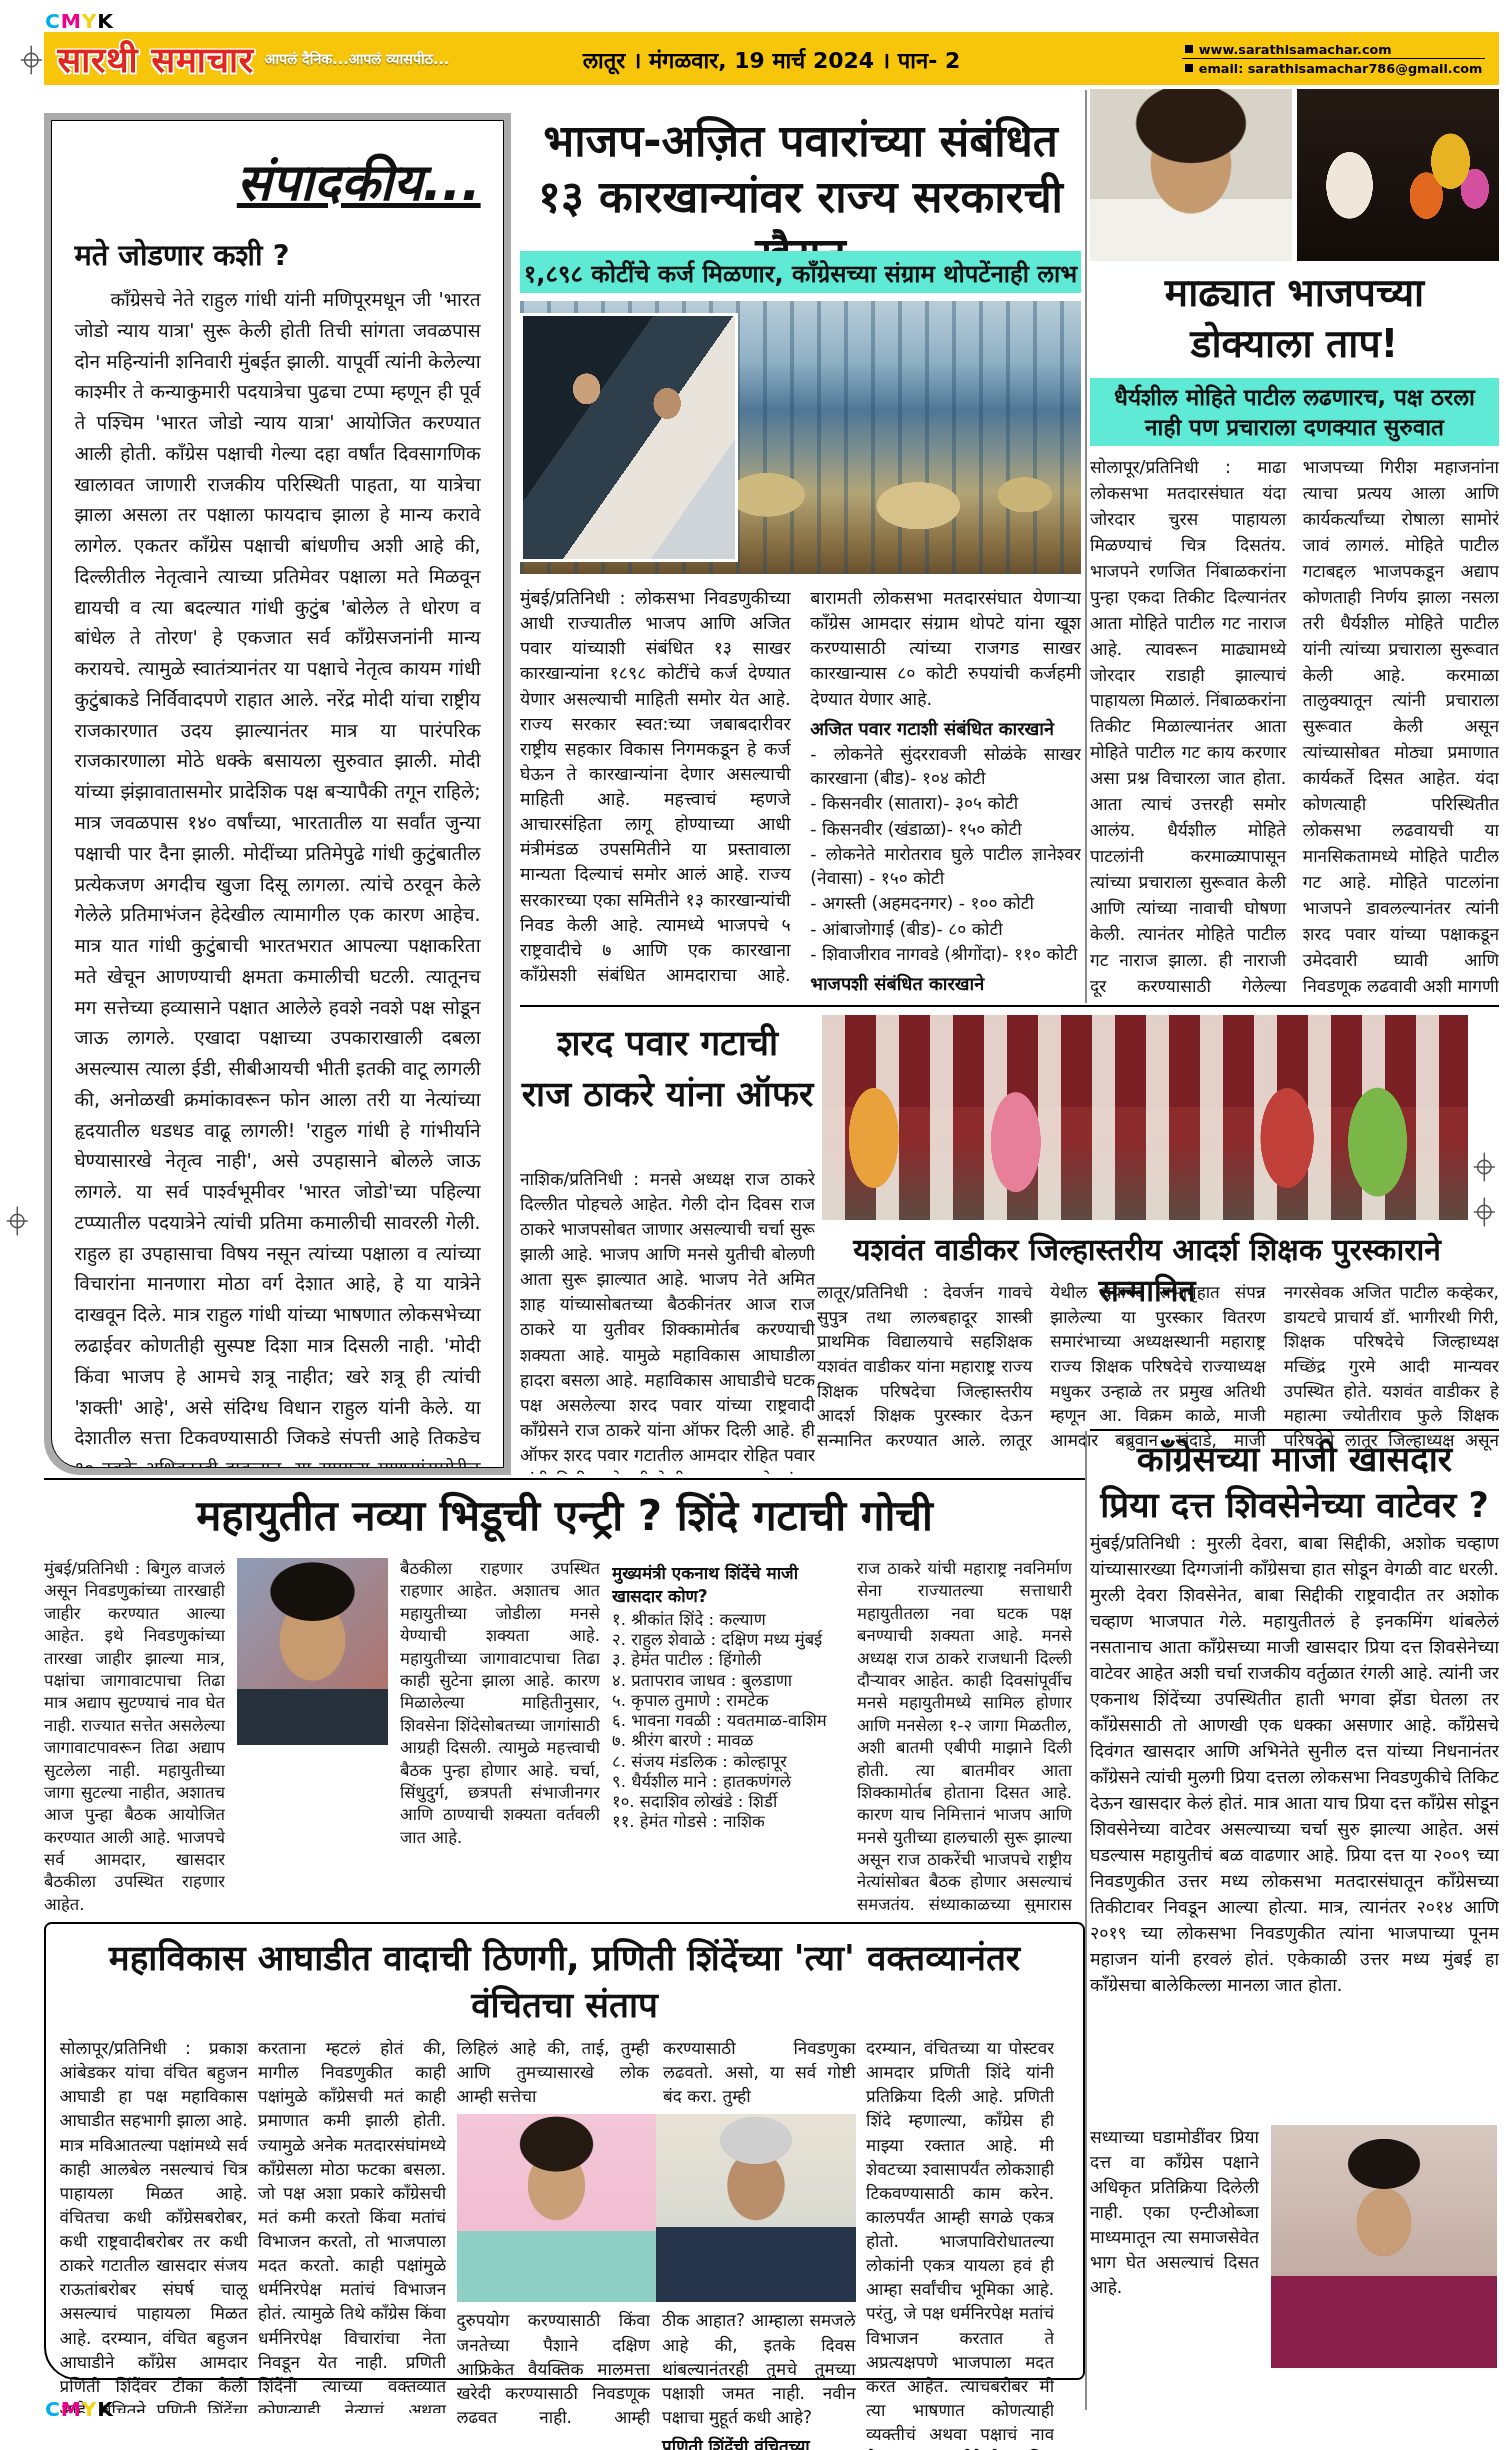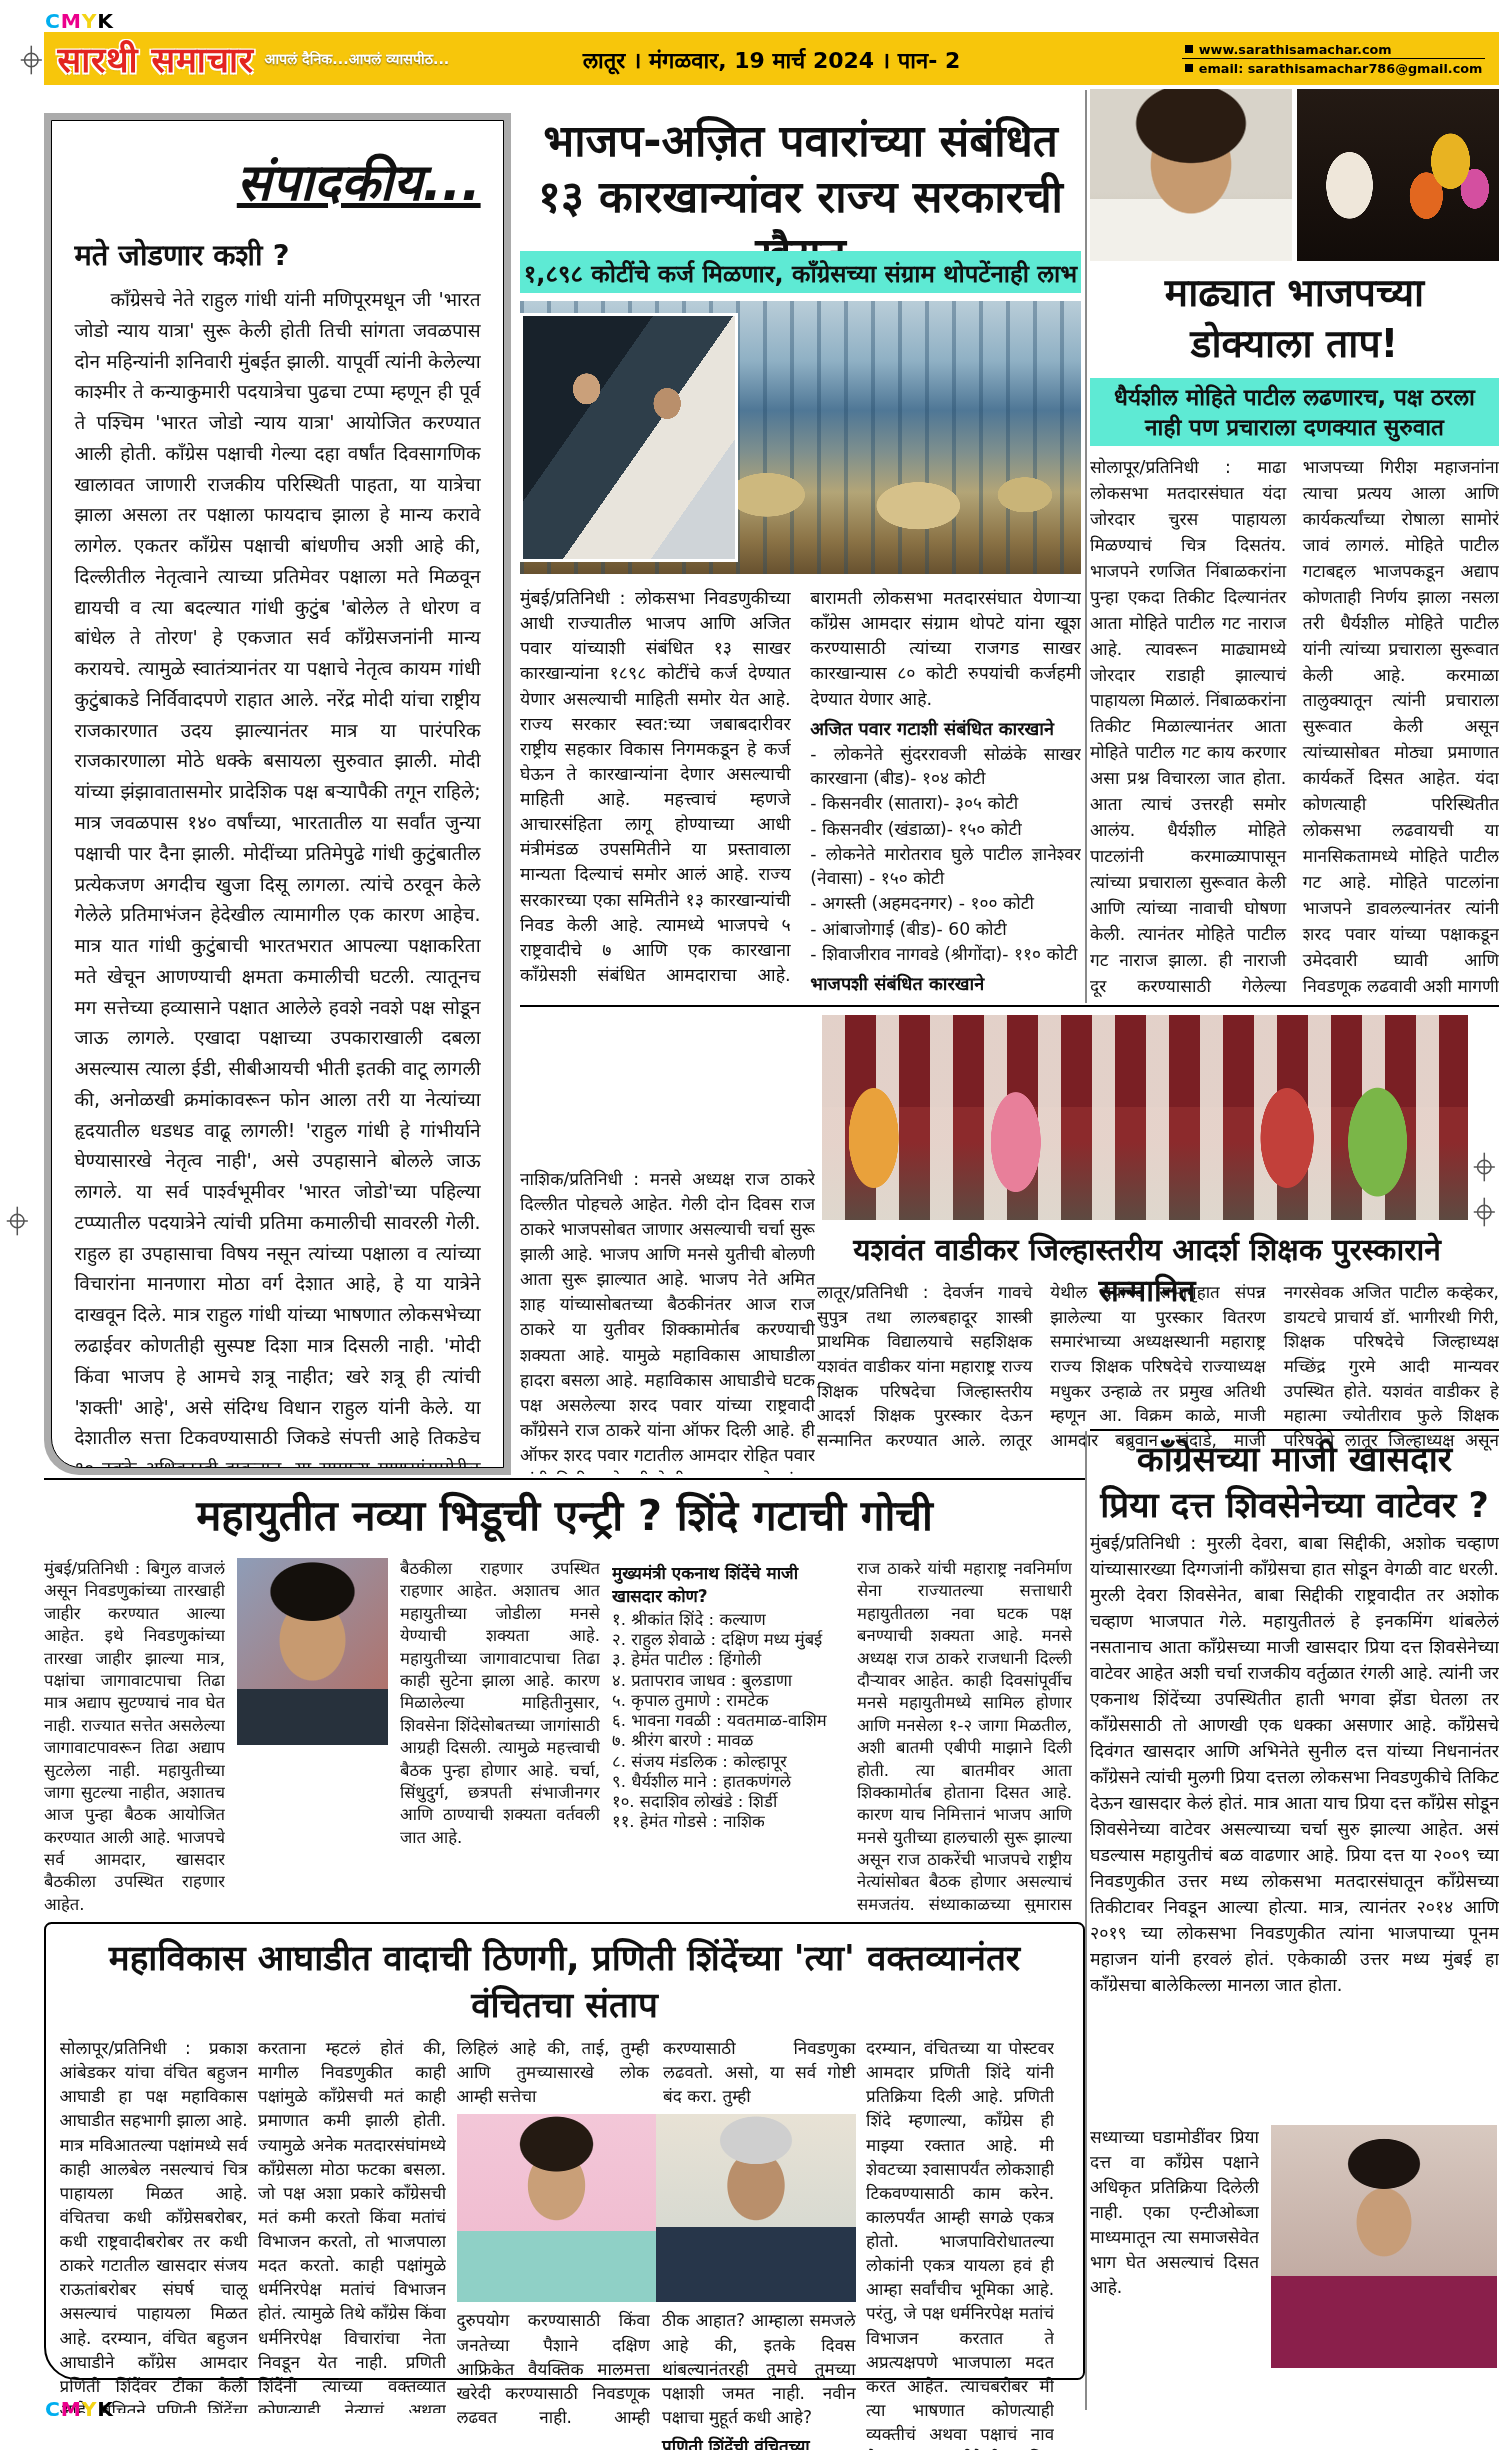--- a/index.html
+++ b/index.html
@@ -157,38 +157,42 @@
     <div class="abs photo ph-inset" style="left:0px;top:12px;width:218px;height:249px;"></div>
   </div>
   <div class="abs jt bodytxt clip" style="left:520px;top:586px;width:561px;height:414px;column-count:2;column-gap:19.6px;font-size:17.7px;">
     <div>मुंबई/प्रतिनिधी : लोकसभा निवडणुकीच्या आधी राज्यातील भाजप आणि अजित पवार यांच्याशी संबंधित १३ साखर कारखान्यांना १८९८ कोटींचे कर्ज देण्यात येणार असल्याची माहिती समोर येत आहे. राज्य सरकार स्वत:च्या जबाबदारीवर राष्ट्रीय सहकार विकास निगमकडून हे कर्ज घेऊन ते कारखान्यांना देणार असल्याची माहिती आहे. महत्त्वाचं म्हणजे आचारसंहिता लागू होण्याच्या आधी मंत्रीमंडळ उपसमितीने या प्रस्तावाला मान्यता दिल्याचं समोर आलं आहे. राज्य सरकारच्या एका समितीने १३ कारखान्यांची निवड केली आहे. त्यामध्ये भाजपचे ५ राष्ट्रवादीचे ७ आणि एक कारखाना काँग्रेसशी संबंधित आमदाराचा आहे. बारामती लोकसभा मतदारसंघात येणाऱ्या काँग्रेस आमदार संग्राम थोपटे यांना खूश करण्यासाठी त्यांच्या राजगड साखर कारखान्यास ८० कोटी रुपयांची कर्जहमी देण्यात येणार आहे.</div>
     <div class="subhd">अजित पवार गटाशी संबंधित कारखाने</div>
     <div class="listline">- लोकनेते सुंदररावजी सोळंके साखर कारखाना (बीड)- १०४ कोटी</div>
     <div class="listline">- किसनवीर (सातारा)- ३०५ कोटी</div>
     <div class="listline">- किसनवीर (खंडाळा)- १५० कोटी</div>
     <div class="listline">- लोकनेते मारोतराव घुले पाटील ज्ञानेश्वर (नेवासा) - १५० कोटी</div>
     <div class="listline">- अगस्ती (अहमदनगर) - १०० कोटी</div>
-    <div class="listline">- आंबाजोगाई (बीड)- 60 कोटी</div>
+    <div class="listline">- आंबाजोगाई (बीड)- ८० कोटी</div>
     <div class="listline">- शिवाजीराव नागवडे (श्रीगोंदा)- ११० कोटी</div>
     <div class="subhd">भाजपशी संबंधित कारखाने</div>
 
   </div>
 
   <div class="abs vrule" style="left:1085px;top:90px;width:1.5px;height:913px;"></div>
   <div class="abs photo ph-portrait" style="left:1090px;top:89px;width:202px;height:172px;"></div>
   <div class="abs photo ph-temple" style="left:1297px;top:89px;width:202px;height:172px;"></div>
   <div class="abs ctr bold" style="left:1090px;top:268px;width:409px;font-size:39px;line-height:1.3;">
     <div>माढ्यात भाजपच्या</div>
     <div>डोक्याला ताप!</div>
   </div>
   <div class="abs kicker ctr" style="left:1090px;top:378px;width:409px;height:68px;font-size:22.6px;line-height:1.35;padding:0 7.5px;box-sizing:border-box;">धैर्यशील मोहिते पाटील लढणारच, पक्ष ठरला नाही पण प्रचाराला दणक्यात सुरुवात</div>
   <div class="abs jt clip" style="left:1090px;top:455px;width:409px;height:545px;column-count:2;column-gap:16.6px;font-size:17.3px;line-height:1.5;">सोलापूर/प्रतिनिधी : माढा लोकसभा मतदारसंघात यंदा जोरदार चुरस पाहायला मिळण्याचं चित्र दिसतंय. भाजपने रणजित निंबाळकरांना पुन्हा एकदा तिकीट दिल्यानंतर आता मोहिते पाटील गट नाराज आहे. त्यावरून माढ्यामध्ये जोरदार राडाही झाल्याचं पाहायला मिळालं. निंबाळकरांना तिकीट मिळाल्यानंतर आता मोहिते पाटील गट काय करणार असा प्रश्न विचारला जात होता. आता त्याचं उत्तरही समोर आलंय. धैर्यशील मोहिते पाटलांनी करमाळ्यापासून त्यांच्या प्रचाराला सुरूवात केली आणि त्यांच्या नावाची घोषणा केली. त्यानंतर मोहिते पाटील गट नाराज झाला. ही नाराजी दूर करण्यासाठी गेलेल्या भाजपच्या गिरीश महाजनांना त्याचा प्रत्यय आला आणि कार्यकर्त्यांच्या रोषाला सामोरं जावं लागलं. मोहिते पाटील गटाबद्दल भाजपकडून अद्याप कोणताही निर्णय झाला नसला तरी धैर्यशील मोहिते पाटील यांनी त्यांच्या प्रचाराला सुरूवात केली आहे. करमाळा तालुक्यातून त्यांनी प्रचाराला सुरूवात केली असून त्यांच्यासोबत मोठ्या प्रमाणात कार्यकर्ते दिसत आहेत. यंदा कोणत्याही परिस्थितीत लोकसभा लढवायची या मानसिकतामध्ये मोहिते पाटील गट आहे. मोहिते पाटलांना भाजपने डावलल्यानंतर त्यांनी शरद पवार यांच्या पक्षाकडून उमेदवारी घ्यावी आणि निवडणूक लढवावी अशी मागणी आता त्यांच्या कार्यकर्त्यांमधून होत आहे. सध्यातरी मोहिते पाटलांनी भाजप सोडण्याबाबत अधिकृत भूमिका घेतली नाही. धैर्यशील मोहिते पाटलांना डावलून निंबाळकरांना तिकीट दिल्यानंतर कार्यकर्त्यांनी मोठा राडा केला होता.</div>
 
   <div class="abs rule" style="left:520px;top:1005px;width:979px;height:2.3px;"></div>
 
+  <div class="abs ctr bold" style="left:520px;top:1018px;width:295px;font-size:35px;line-height:1.45;">
+    <div>शरद पवार गटाची</div>
+    <div>राज ठाकरे यांना ऑफर</div>
+  </div>
   <div class="abs jt clip" style="left:520px;top:1167px;width:295px;height:307px;font-size:17.3px;line-height:1.45;">नाशिक/प्रतिनिधी : मनसे अध्यक्ष राज ठाकरे दिल्लीत पोहचले आहेत. गेली दोन दिवस राज ठाकरे भाजपसोबत जाणार असल्याची चर्चा सुरू झाली आहे. भाजप आणि मनसे युतीची बोलणी आता सुरू झाल्यात आहे. भाजप नेते अमित शाह यांच्यासोबतच्या बैठकीनंतर आज राज ठाकरे या युतीवर शिक्कामोर्तब करण्याची शक्यता आहे. यामुळे महाविकास आघाडीला हादरा बसला आहे. महाविकास आघाडीचे घटक पक्ष असलेल्या शरद पवार यांच्या राष्ट्रवादी काँग्रेसने राज ठाकरे यांना ऑफर दिली आहे. ही ऑफर शरद पवार गटातील आमदार रोहित पवार यांनी दिली आहे. मी देखील राज ठाकरे यांच्या भाषणांचा फॅन आहे. त्यांनी आमच्यासोबत यावं ही आपली इच्छा आहे. भाजपसोबत जाण्याआधी त्यांनी विचार करावा. २०१९ मध्ये भाजपने छोट्या पक्षांना कस्पटावर मारले होते. हे लक्षात घ्यावे. आता भाजपसोबत गेल्यास दोन पक्षांचा त्यांना फायदा दिसत नाही, म्हणून छोट्या पक्षांना सोबत घेत आहेत. महाराष्ट्र धर्माचे पालन करण्यासाठी राज ठाकरेंनी महाविकास आघाडीसोबत यावे, असे आमदार रोहित पवार यांनी म्हटले आहे.</div>
 
   <div class="abs photo ph-award" style="left:822px;top:1015px;width:646px;height:205px;"></div>
   <div class="abs ctr bold" style="left:806px;top:1228px;width:682px;font-size:30px;">यशवंत वाडीकर जिल्हास्तरीय आदर्श शिक्षक पुरस्काराने सन्मानित</div>
   <div class="abs jt clip" style="left:817px;top:1280px;width:682px;height:196px;column-count:3;column-gap:18px;font-size:17px;line-height:1.45;">लातूर/प्रतिनिधी : देवर्जन गावचे सुपुत्र तथा लालबहादूर शास्त्री प्राथमिक विद्यालयाचे सहशिक्षक यशवंत वाडीकर यांना महाराष्ट्र राज्य शिक्षक परिषदेचा जिल्हास्तरीय आदर्श शिक्षक पुरस्कार देऊन सन्मानित करण्यात आले. लातूर येथील दयानंद सभागृहात संपन्न झालेल्या या पुरस्कार वितरण समारंभाच्या अध्यक्षस्थानी महाराष्ट्र राज्य शिक्षक परिषदेचे राज्याध्यक्ष मधुकर उन्हाळे तर प्रमुख अतिथी म्हणून आ. विक्रम काळे, माजी आमदार बब्रुवान खंदाडे, माजी नगरसेवक अजित पाटील कव्हेकर, डायटचे प्राचार्य डॉ. भागीरथी गिरी, शिक्षक परिषदेचे जिल्हाध्यक्ष मच्छिंद्र गुरमे आदी मान्यवर उपस्थित होते. यशवंत वाडीकर हे महात्मा ज्योतीराव फुले शिक्षक परिषदेचे लातूर जिल्हाध्यक्ष असून सामाजिक, राजकीय तसेच शैक्षणिक क्षेत्रामध्ये त्यांचे मोठे योगदान आहे. या कार्यक्रमाचे प्रास्ताविक महाराष्ट्र राज्य शिक्षण परिषदेचे लातूर जिल्हाध्यक्ष मच्छिंद्र गुरमे यांनी केले. सूत्रसंचालन अनिता येलमटे व आभार अंगद चामवाड यांनी मानले.</div>
 
   <div class="abs rule" style="left:44px;top:1478px;width:1041px;height:2.3px;"></div>
   <div class="abs rule" style="left:1090px;top:1429px;width:409px;height:2.3px;"></div>
   <div class="abs vrule" style="left:1085px;top:1431px;width:1.5px;height:979px;"></div>
 

